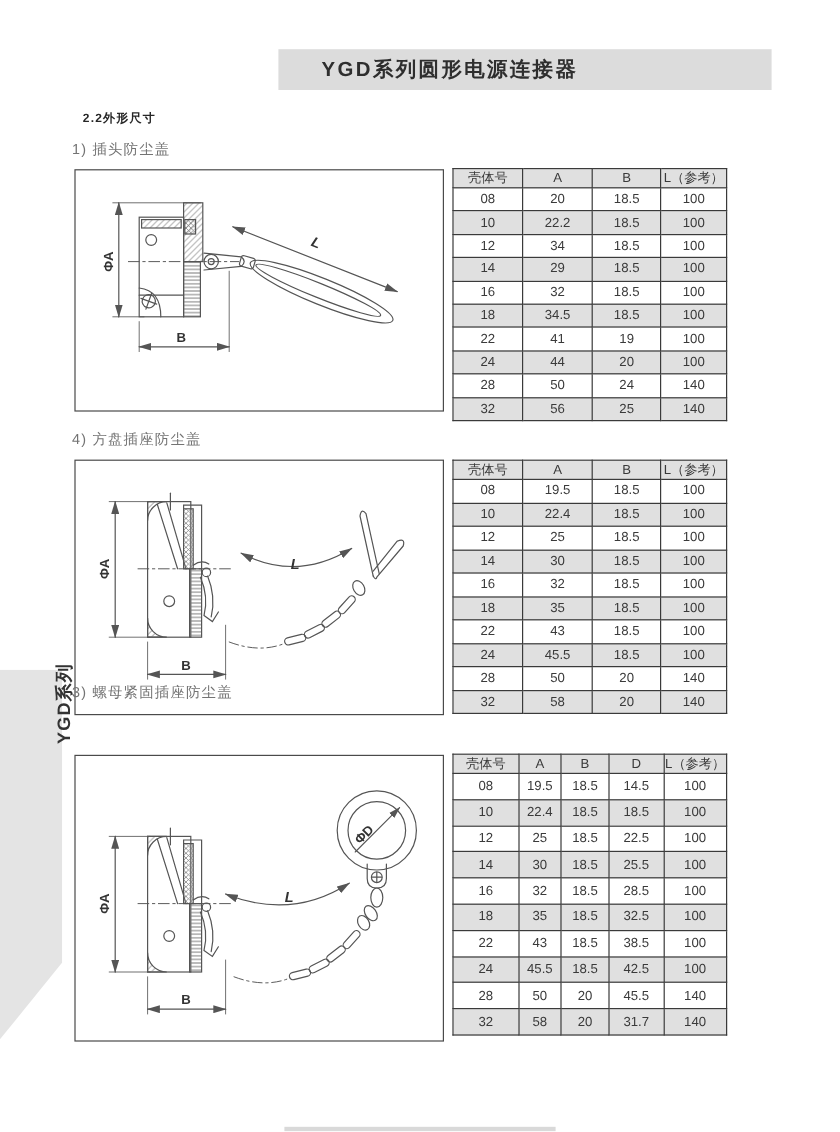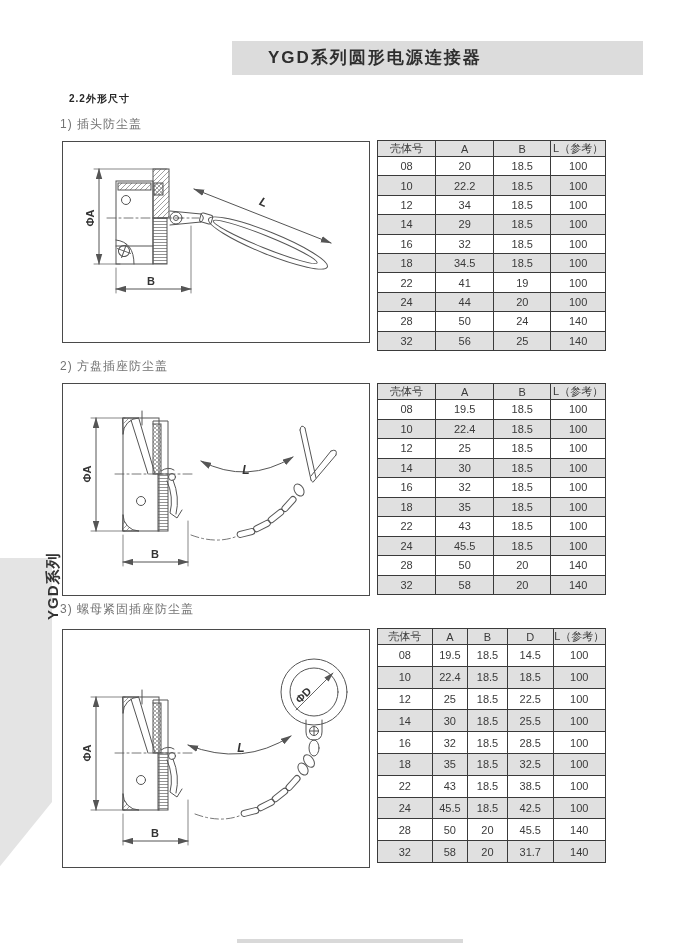--- a/index.html
+++ b/index.html
@@ -3,21 +3,21 @@
 <meta charset="utf-8">
 <style>
   html,body{margin:0;padding:0;background:#fff;}
   #page{position:relative;width:700px;height:943px;background:#ffffff;overflow:hidden;
         font-family:"Liberation Sans","DejaVu Sans",sans-serif;}
   .banner{position:absolute;left:232px;top:41px;width:411px;height:34px;background:#dcdcdc;}
   .banner .title{margin:0;font-size:17px;line-height:34px;padding-left:36px;font-weight:bold;
         color:#2e2e2e;letter-spacing:2px;}
   .sec-title{position:absolute;left:57px;top:92px;font-size:10px;font-weight:bold;color:#262626;letter-spacing:1px;margin-left:12px;}
   .fig-caption{position:absolute;left:60px;font-size:12px;color:#737373;letter-spacing:1px;}
-  .cap1{top:116px;} .cap2{top:358px;} .cap3{top:601px;text-align:center;}
+  .cap1{top:116px;} .cap2{top:358px;} .cap3{top:569px;text-align:center;}
   .draw-box{position:absolute;left:62px;border:1px solid #4a4a4a;background:#fff;}
   .box1{top:141px;width:306px;height:200px;}
   .box2{top:383px;width:306px;height:211px;}
   .box3{top:629px;width:306px;height:237px;}
   .tbl-wrap{position:absolute;left:377px;width:229px;}
   .tw1{top:140px;height:211px;} .tw2{top:383px;height:212px;} .tw3{top:628px;height:235px;}
   table{border-collapse:collapse;width:100%;height:100%;table-layout:fixed;
         font-size:11px;color:#3a3a3a;text-align:center;}
   th,td{border:1px solid #3a3a3a;padding:0;font-weight:normal;vertical-align:middle;}
   thead th{background:#e0e0e0;}
@@ -207,21 +207,21 @@
           <tr>
             <td>32</td>
             <td>56</td>
             <td>25</td>
             <td>140</td>
           </tr>
         </tbody>
       </table>
   </div>
 
-  <div class="fig-caption cap2">2) 方盘插座防尘盖</div>
+  <div class="fig-caption cap2">4) 方盘插座防尘盖</div>
   <div class="draw-box box2">
     <svg viewBox="0 0 306 211">
       <use href="#capB"></use>
       <use href="#chainG"></use>
       <g fill="none" stroke="#555" stroke-width="1" stroke-linecap="round">
         <path d="M138,77 Q184,101 230,73" marker-start="url(#ar)" marker-end="url(#ar)"></path>
         <path d="M248,96 L237,46 M253,94 L242,44 M237,46 Q238,39 242,44"></path>
         <path d="M251,97 L273,71 M248,92 L268,67 M273,71 Q275,64 268,67 M248,96 Q250,100 251,97"></path>
       </g>
       <text class="dim" text-anchor="middle" transform="translate(28,90) rotate(-90)">ΦA</text>

